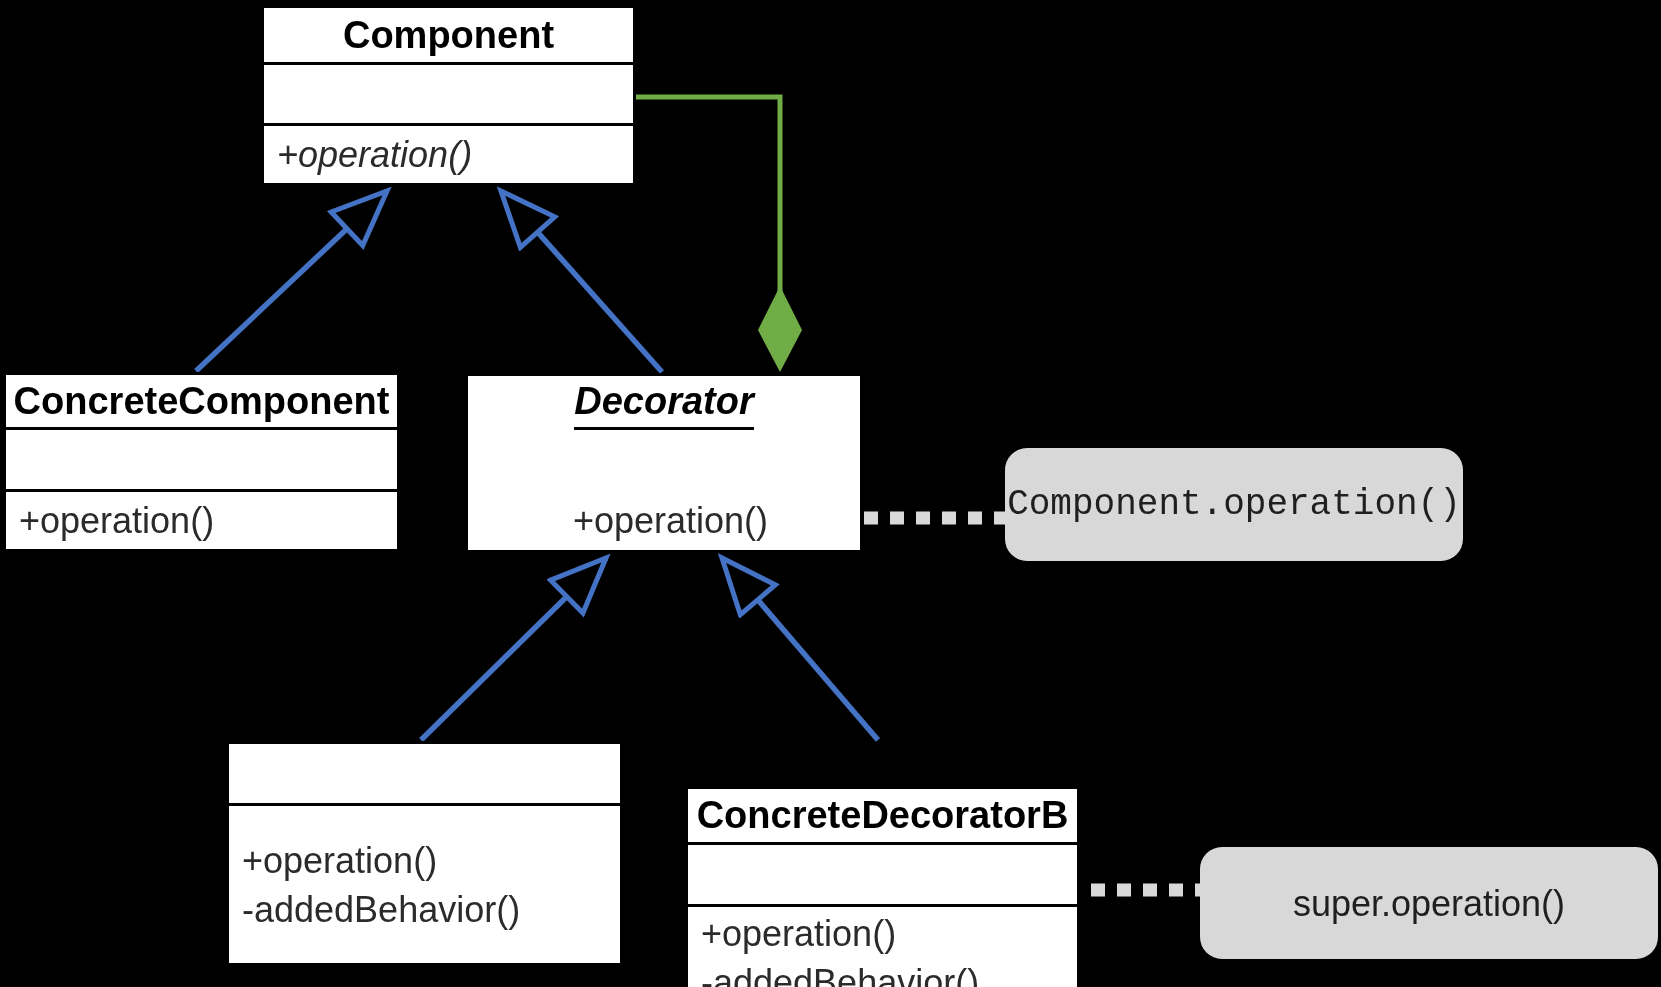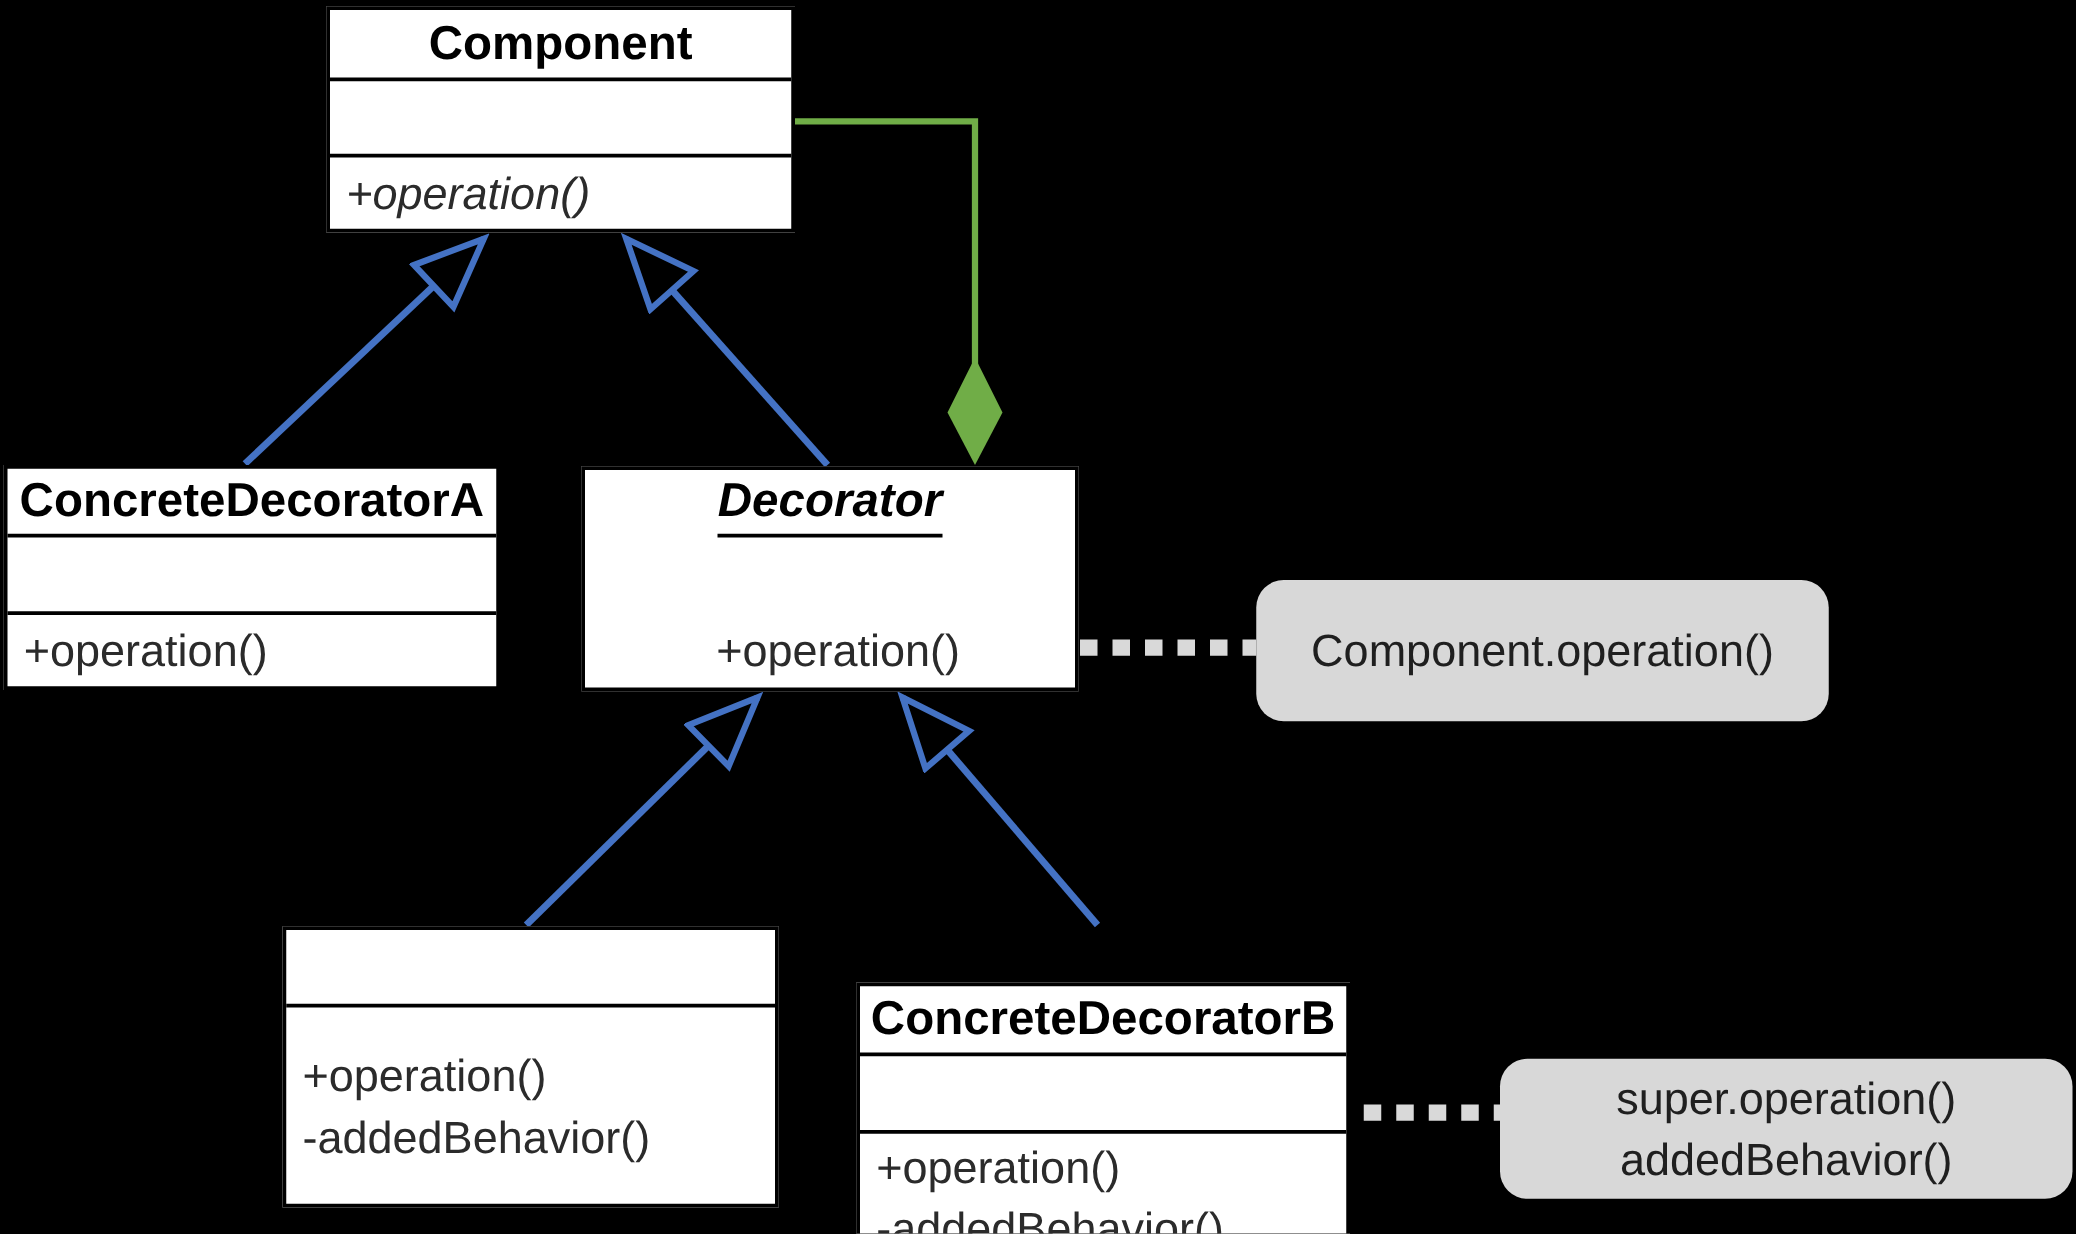--- a/index.html
+++ b/index.html
@@ -77,21 +77,21 @@
 
   #box-decorator          {left:465px; top:373px; width:398px; height:180px;align-items:center;}
   #box-decorator .sec-title{height:54px;}
   #box-decorator .sec-attrs{height:60px;}
 
   #box-concrete-decorator-a{left:226px; top:741px; width:397px; height:225px;}
   #box-concrete-decorator-b{left:685px; top:741px; width:395px; height:225px;margin-top:45px;}
   #box-concrete-decorator-a .sec-title, #box-concrete-decorator-b .sec-title{height:56px;}
   #box-concrete-decorator-a .sec-attrs, #box-concrete-decorator-b .sec-attrs{height:62px;}
 
-  #note-decorator  {left:1005px; top:464px; width:458px; height:113px;}
+  #note-decorator  {left:1005px; top:448px; width:458px; height:113px;font-family:Liberation Mono, monospace;}
   #note-decorator-b{left:1200px; top:833px; width:458px; height:112px;margin-top:14px;}
 </style>
 </head>
 <body>
 
 <div id="stage">
 
   <svg id="connectors" viewBox="0 0 1661 987" xmlns="http://www.w3.org/2000/svg">
     <defs>
       <marker id="hollow-tri" markerUnits="userSpaceOnUse" markerWidth="64" markerHeight="54" refX="58" refY="26" orient="auto">
@@ -129,21 +129,21 @@
 
   <div class="class-box" id="box-component">
     <div class="sec-title">Component</div>
     <div class="sec-attrs"></div>
     <div class="sec-ops italic">
       <div>+operation()</div>
     </div>
   </div>
 
   <div class="class-box" id="box-concrete-component">
-    <div class="sec-title">ConcreteDecoratorA</div>
+    <div class="sec-title">ConcreteComponent</div>
     <div class="sec-attrs"></div>
     <div class="sec-ops">
       <div>+operation()</div>
     </div>
   </div>
 
   <div class="class-box" id="box-decorator">
     <div class="sec-title italic">Decorator</div>
     <div class="sec-attrs"></div>
     <div class="sec-ops">
@@ -167,16 +167,15 @@
       <div>-addedBehavior()</div>
     </div>
   </div>
 
   <div class="note" id="note-decorator">
     <div>Component.operation()</div>
   </div>
 
   <div class="note" id="note-decorator-b">
     <div>super.operation()</div>
-    <div>addedBehavior()</div>
   </div>
 
 </div>
 
 </body></html>

